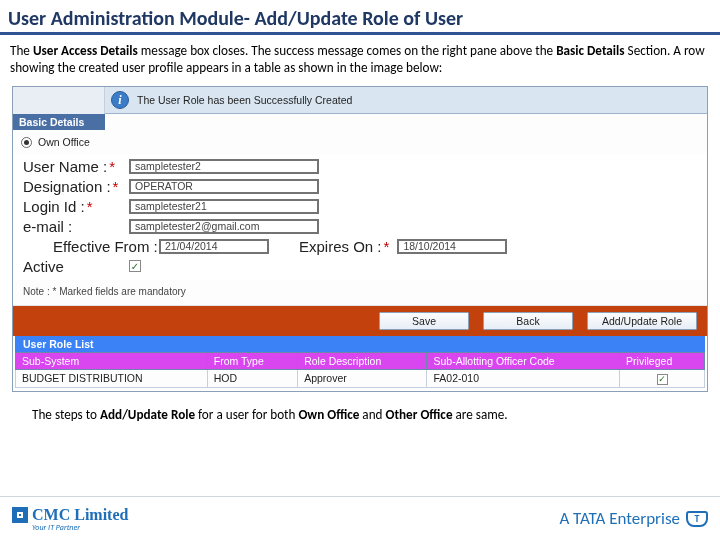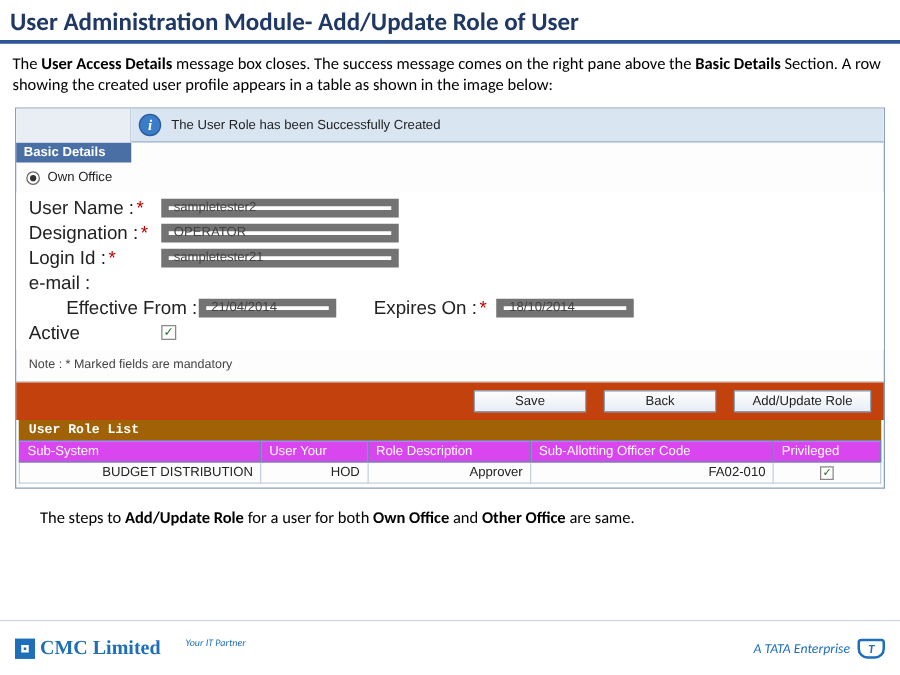--- a/index.html
+++ b/index.html
@@ -93,21 +93,21 @@
     padding: 1.5px 0;
     gap: 8px;
   }
   .flabel {
     width: 98px;
     font-size: 15px;
     white-space: nowrap;
   }
   .flabel .ast { color: #c00000; margin-left: 2px; }
   .finput {
-    border: 6px solid #737373;
+    border: 2px solid #737373;
     background: #fff;
     padding: 1px 4px;
     font-size: 10.5px;
     min-width: 190px;
     height: 15px;
     display:inline-flex;align-items:center;
   }
   .finput.val { color:#444; }
   .row-split { display:flex; gap:30px;padding-left:30px; }
   .active-check {
@@ -126,47 +126,45 @@
   .btn {
     border: 1px solid #8aa0b8;
     background: linear-gradient(#fdfdfd,#e7eef6);
     padding: 2px 14px;
     font-size: 10.5px;
     min-width: 90px;
     text-align:center;
     border-radius: 1px;
   }
   .urlist-hdr {
-    background: #a16207;
+    background: #3b82f6;
     color: #fff;
     font-weight: bold;
     padding: 2px 8px;
     font-size: 10.5px;
     margin: 0 2px;
-    font-family: Liberation Mono, monospace;
   }
   .tbl {
     width: calc(100% - 4px);
     margin: 0 2px 3px 2px;
     border-collapse: collapse;
     font-size: 10.5px;
   }
   .tbl th {
     background: #d946ef;
     color: #fff;
     font-weight: normal;
     padding: 2px 6px;
     text-align: left;
     border: 1px solid #6b88ac;
   }
   .tbl td {
     border: 1px solid #c4d0de;
     padding: 2px 6px;
     font-size:10.5px;
-    text-align:right;
   }
   .tbl td.center{text-align:center;}
   .priv-check{
     width: 11px; height: 11px; border: 1px solid #888; background: #fff;
     display:inline-flex;align-items:center;justify-content:center;font-size:9px;color:#2a6d2a;
     margin:auto;
   }
   .outro {
     font-size: 13.2px;
     padding: 10px 16px 0 32px;
@@ -176,28 +174,28 @@
     bottom: 0; left: 0; right: 0;
     height: 44px;
     border-top: 1px solid #d0d6de;
     display: flex;
     justify-content: space-between;
     align-items: center;
     padding: 0 12px;
     background:#fff;
   }
   .cmc {
-    display:flex; flex-direction:row; line-height:1;
+    display:flex; flex-direction:column; line-height:1;
   }
   .cmc-top { display:flex; align-items:center; gap:4px;}
   .cmc-sq { width:16px;height:16px;background:#1e6fb8;border:2px solid #1e6fb8;position:relative;}
   .cmc-sq::after{content:"";position:absolute;inset:3px;border:2px solid #fff;}
   .cmc-name{font-family:"Times New Roman",serif;font-weight:bold;font-size:16px;color:#1e6fb8;}
   .cmc-tag{font-size:8px;color:#1e6fb8;font-style:italic;margin-left:20px;}
-  .tata { display:flex;align-items:center;gap:6px;font-size:11px;color:#1e6fb8;font-style:italic;}
+  .tata { display:flex;align-items:center;gap:6px;font-size:17px;color:#1e6fb8;}
   .tata-logo{width:22px;height:16px;border:2px solid #1e6fb8;border-radius:3px 3px 8px 8px;position:relative;}
   .tata-logo::before{content:"T";position:absolute;left:0;right:0;text-align:center;font-weight:bold;color:#1e6fb8;font-size:10px;top:-1px;}
 </style>
 </head>
 <body>
 
 <div class="title">User Administration Module- Add/Update Role of User</div>
 
 <div class="intro">
   <span>The </span><b>User Access Details</b><span> message box closes. The success message comes on the right pane above the </span><b>Basic Details</b><span> Section. A row showing the created user profile appears in a table as shown in the image below:</span>
@@ -226,20 +224,21 @@
     <div class="frow">
       <span class="flabel"><span>Designation :</span><span class="ast">*</span></span>
       <span class="finput val">OPERATOR</span>
     </div>
     <div class="frow">
       <span class="flabel"><span>Login Id :</span><span class="ast">*</span></span>
       <span class="finput val">sampletester21</span>
     </div>
     <div class="frow">
       <span class="flabel">e-mail :</span>
+      <span class="finput val">sampletester2@gmail.com</span>
     </div>
     <div class="frow row-split">
       <div style="display:flex;align-items:center;gap:8px;">
         <span class="flabel"><span>Effective From :</span><span class="ast">*</span></span>
         <span class="finput val" style="min-width:110px">21/04/2014</span>
       </div>
       <div style="display:flex;align-items:center;gap:8px;text-align:right;">
         <span class="flabel" style="width:auto"><span>Expires On :</span><span class="ast">*</span></span>
         <span class="finput val" style="min-width:110px">18/10/2014</span>
       </div>
@@ -256,21 +255,21 @@
     <span class="btn">Save</span>
     <span class="btn">Back</span>
     <span class="btn">Add/Update Role</span>
   </div>
 
   <div class="urlist-hdr">User Role List</div>
   <table class="tbl">
     <tbody>
         <tr>
       <th>Sub-System</th>
-      <th>User Your</th>
+      <th>From Type</th>
       <th>Role Description</th>
       <th>Sub-Allotting Officer Code</th>
       <th>Privileged</th>
     </tr>
     <tr>
       <td>BUDGET DISTRIBUTION</td>
       <td>HOD</td>
       <td>Approver</td>
       <td>FA02-010</td>
       <td class="center"><span class="priv-check">✓</span></td>

